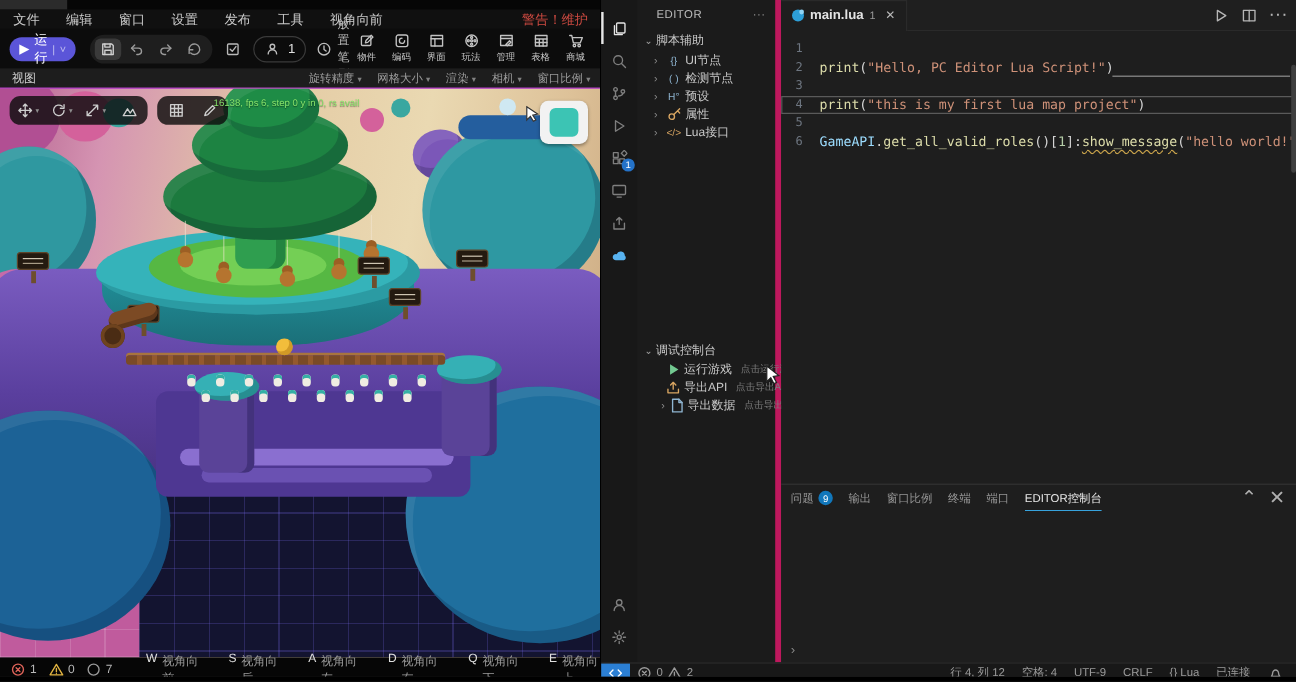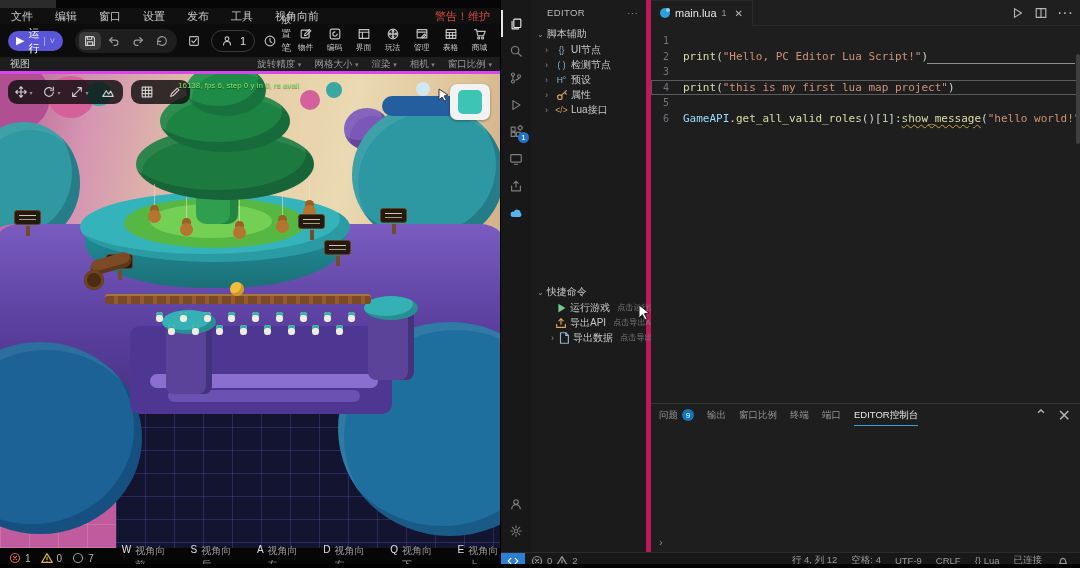--- a/index.html
+++ b/index.html
@@ -22,21 +22,21 @@
   .tb-ic { width:22px; height:18px; display:flex; align-items:center; justify-content:center; color:#9a9a9a; border-radius:5px; }
   .hist-group .tb-ic:first-child { background:#3a3a3a; color:#cfcfcf; }
   .check-ic { margin-left:10px; color:#b9b9b9; }
   .count-group { margin-left:10px; height:22px; border:1px solid #3a3a3a; border-radius:11px; display:flex; align-items:center; padding:0 8px; gap:6px; color:#bdbdbd; }
   .count-group .num { font-size:11px; color:#e0e0e0; }
   .clock-group { margin-left:8px; display:flex; align-items:center; gap:4px; color:#bdbdbd; font-size:10px; }
   .panel-btns { display:flex; }
   .panel-btn { width:29px; display:flex; flex-direction:column; align-items:center; gap:1px; color:#c3c3c3; cursor:default; }
   .panel-btn .lbl { font-size:8.5px; color:#c8c8c8; white-space:nowrap; transform:scale(.92); }
 
-  .vp-header { position:absolute; left:0; top:57px; width:500px; height:17px; background:#1d1d1d; display:flex; align-items:center; border-bottom:3px solid #d946ef; }
+  .vp-header { position:absolute; left:0; top:57px; width:500px; height:17px; background:#1d1d1d; display:flex; align-items:center; border-bottom:1px solid #d946ef; }
   .vp-title { color:#cfcfcf; font-size:10px; padding-left:10px; }
   .vp-opts { margin-left:auto; display:flex; gap:13px; padding-right:8px; }
   .vp-opt { color:#9b9b9b; font-size:9.5px; }
   .vp-opt .caret { font-size:7px; opacity:.8; }
 
   .viewport { position:absolute; left:0; top:74px; width:500px; height:474px; overflow:hidden;
     background:linear-gradient(100deg,#b5628f 0%,#d594b2 16%,#e4cba4 40%,#ead9b2 62%,#ddc198 82%,#c3a078 100%); }
   .abs { position:absolute; }
   .ball { border-radius:50%; }
   .knit { box-shadow:inset -8px -10px 0 rgba(0,0,30,.18), inset 6px 8px 0 rgba(255,255,255,.08); }
@@ -113,21 +113,21 @@
   .sp-item { display:flex; align-items:center; gap:3px; height:15px; padding-left:14px; color:#c9c9c9; white-space:nowrap; cursor:default; }
   .sp-item .chev { color:#8a8a8a; font-size:9px; width:7px; }
   .sp-item .ic { width:13px; text-align:center; font-size:8.5px; color:#8fb5d1; }
   .sp-item .ic.gold { color:#d9a662; }
   .sp-item .desc { color:#7d7d7d; font-size:8.5px; margin-left:3px; transform:scale(.95); }
   .sp-item.cmd { padding-left:20px; }
 
   .editorcol { position:absolute; left:150px; top:0; width:430px; height:552px; }
   .tabbar { position:absolute; left:0; top:0; width:430px; height:26px; background:#1f1f1f; border-bottom:1px solid #2a2a2a; display:flex; }
   .tab { height:26px; background:#1e1e1e; display:flex; align-items:center; gap:5px; padding:0 9px; border-right:1px solid #2a2a2a; box-shadow:inset 0 1px 0 #2a2a2a; }
-  .tab .fname { color:#e4e4e4; font-size:11px; }
+  .tab .fname { color:#e4e4e4; font-size:11px;font-weight:bold; }
   .tab .tbadge { color:#9a9a9a; font-size:9px; }
   .tab .close { color:#bbbbbb; font-size:10px; margin-left:3px; }
   .lua-ic { width:10px; height:10px; border-radius:50%; background:#2d9fd8; position:relative; }
   .lua-ic::after { content:""; position:absolute; right:0px; top:0px; width:4px; height:4px; border-radius:50%; background:#8fd4f5; }
   .tab-actions { margin-left:auto; display:flex; align-items:center; gap:9px; padding-right:8px; color:#b5b5b5; }
 
   .codearea { position:absolute; left:0; top:26px; width:430px; height:377px; background:#1e1e1e; font-family:"DejaVu Sans Mono", monospace; font-size:11px; padding-top:7px; }
   .code-line { position:relative; display:flex; height:15.5px; align-items:center; white-space:pre; }
   .code-line .ln { width:32px; text-align:right; padding-right:14px; color:#6e7681; font-size:10px; flex:none; }
   .code-line.current { box-shadow:inset 0 0 0 1px #5a5a5a; }
@@ -647,21 +647,21 @@
           </div>
           <div class="sp-item">
             <span class="chev">›</span>
             <span class="ic gold">&lt;/&gt;</span>
             <span>Lua接口</span>
           </div>
         </div>
       <div class="sp-section" id="sec1" style="top:284px;">
           <div class="sp-sec-label">
             <span style="font-size:8px;color:#9a9a9a;">⌄</span>
-            <span>快捷命令</span>
+            <span>调试控制台</span>
           </div>
           <div class="sp-item cmd">
             <span class="chev"></span>
             <span class="ic">
               <svg width="14" height="14" viewBox="0 0 16 16" fill="none" stroke="currentColor" stroke-width="1.3" stroke-linecap="round" stroke-linejoin="round">
                 <path d="M5 3l8 5-8 5z" fill="#73c991" stroke="none"></path>
               </svg>
             </span>
             <span>运行游戏</span>
             <span class="desc">点击运行游戏</span>

